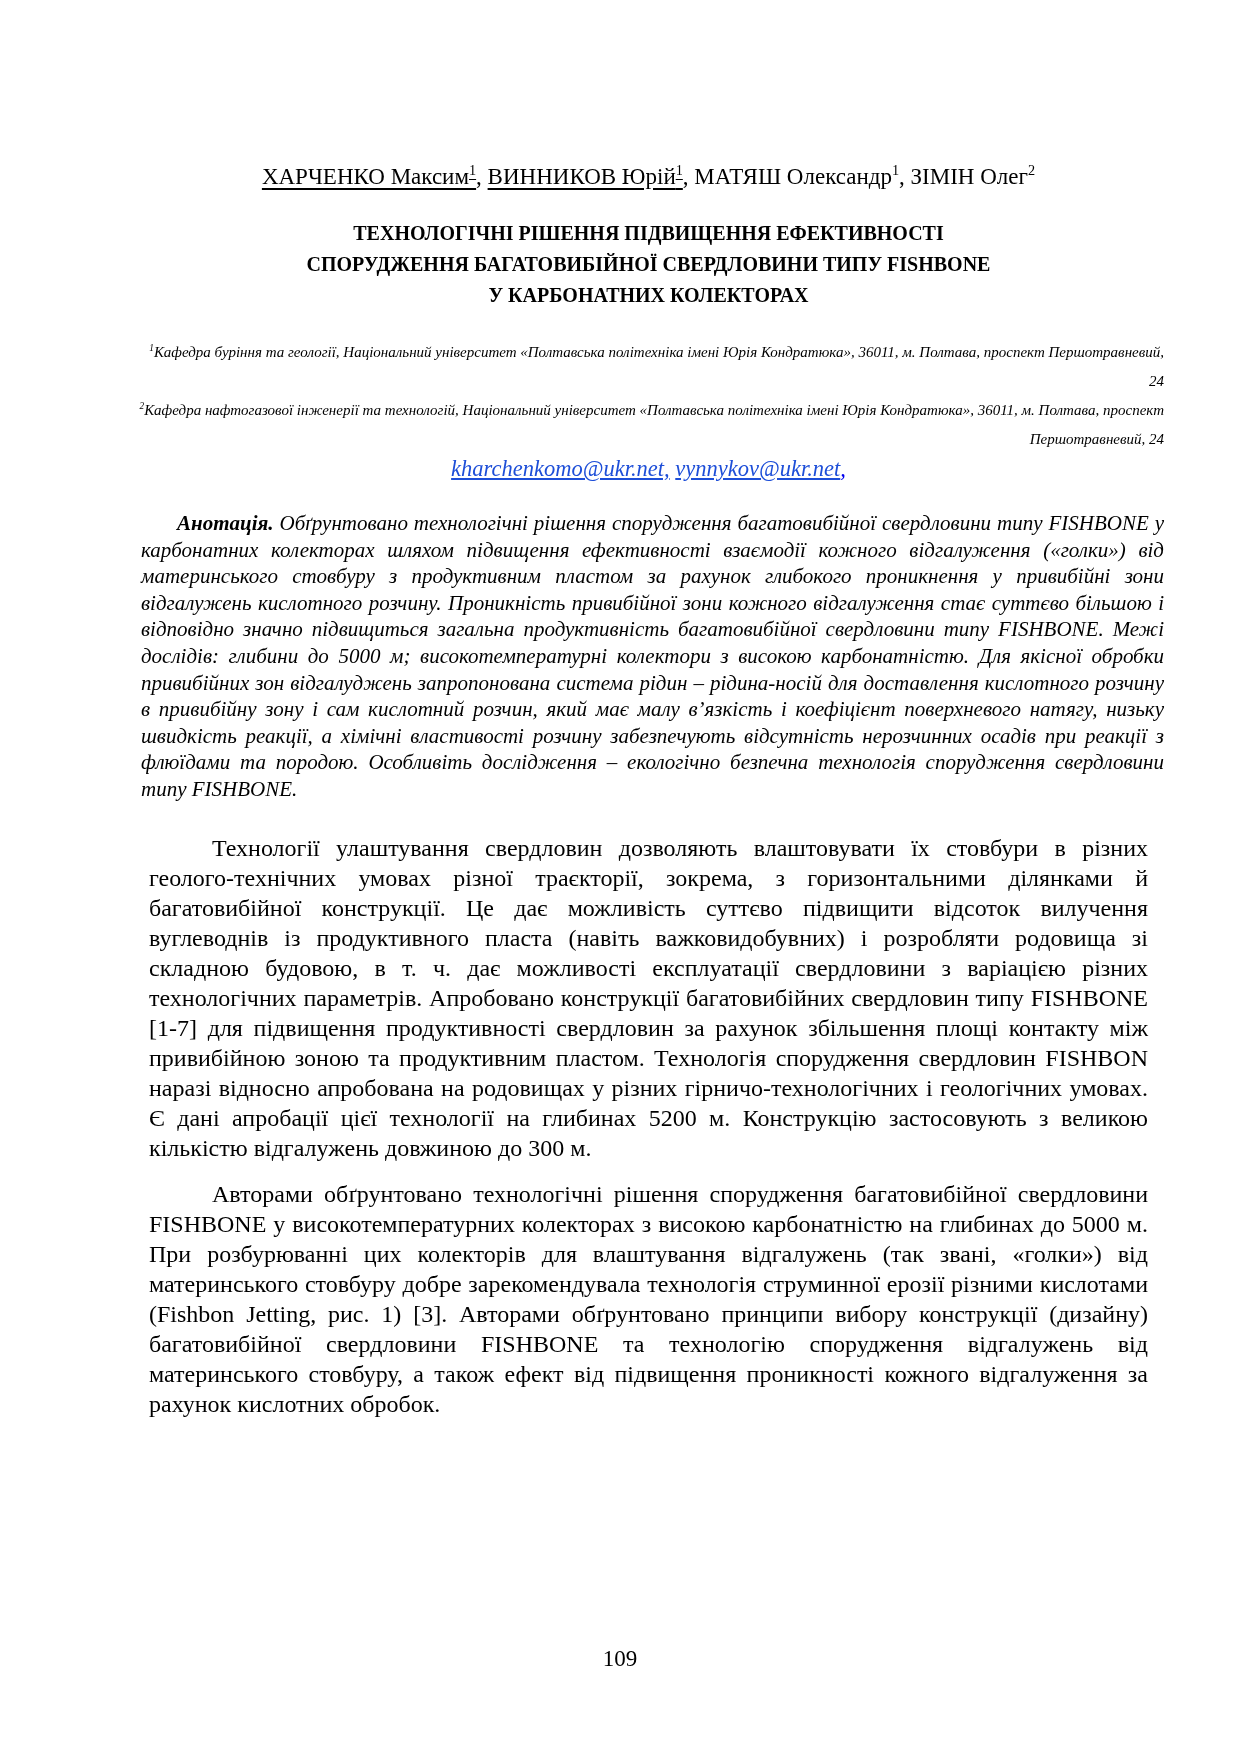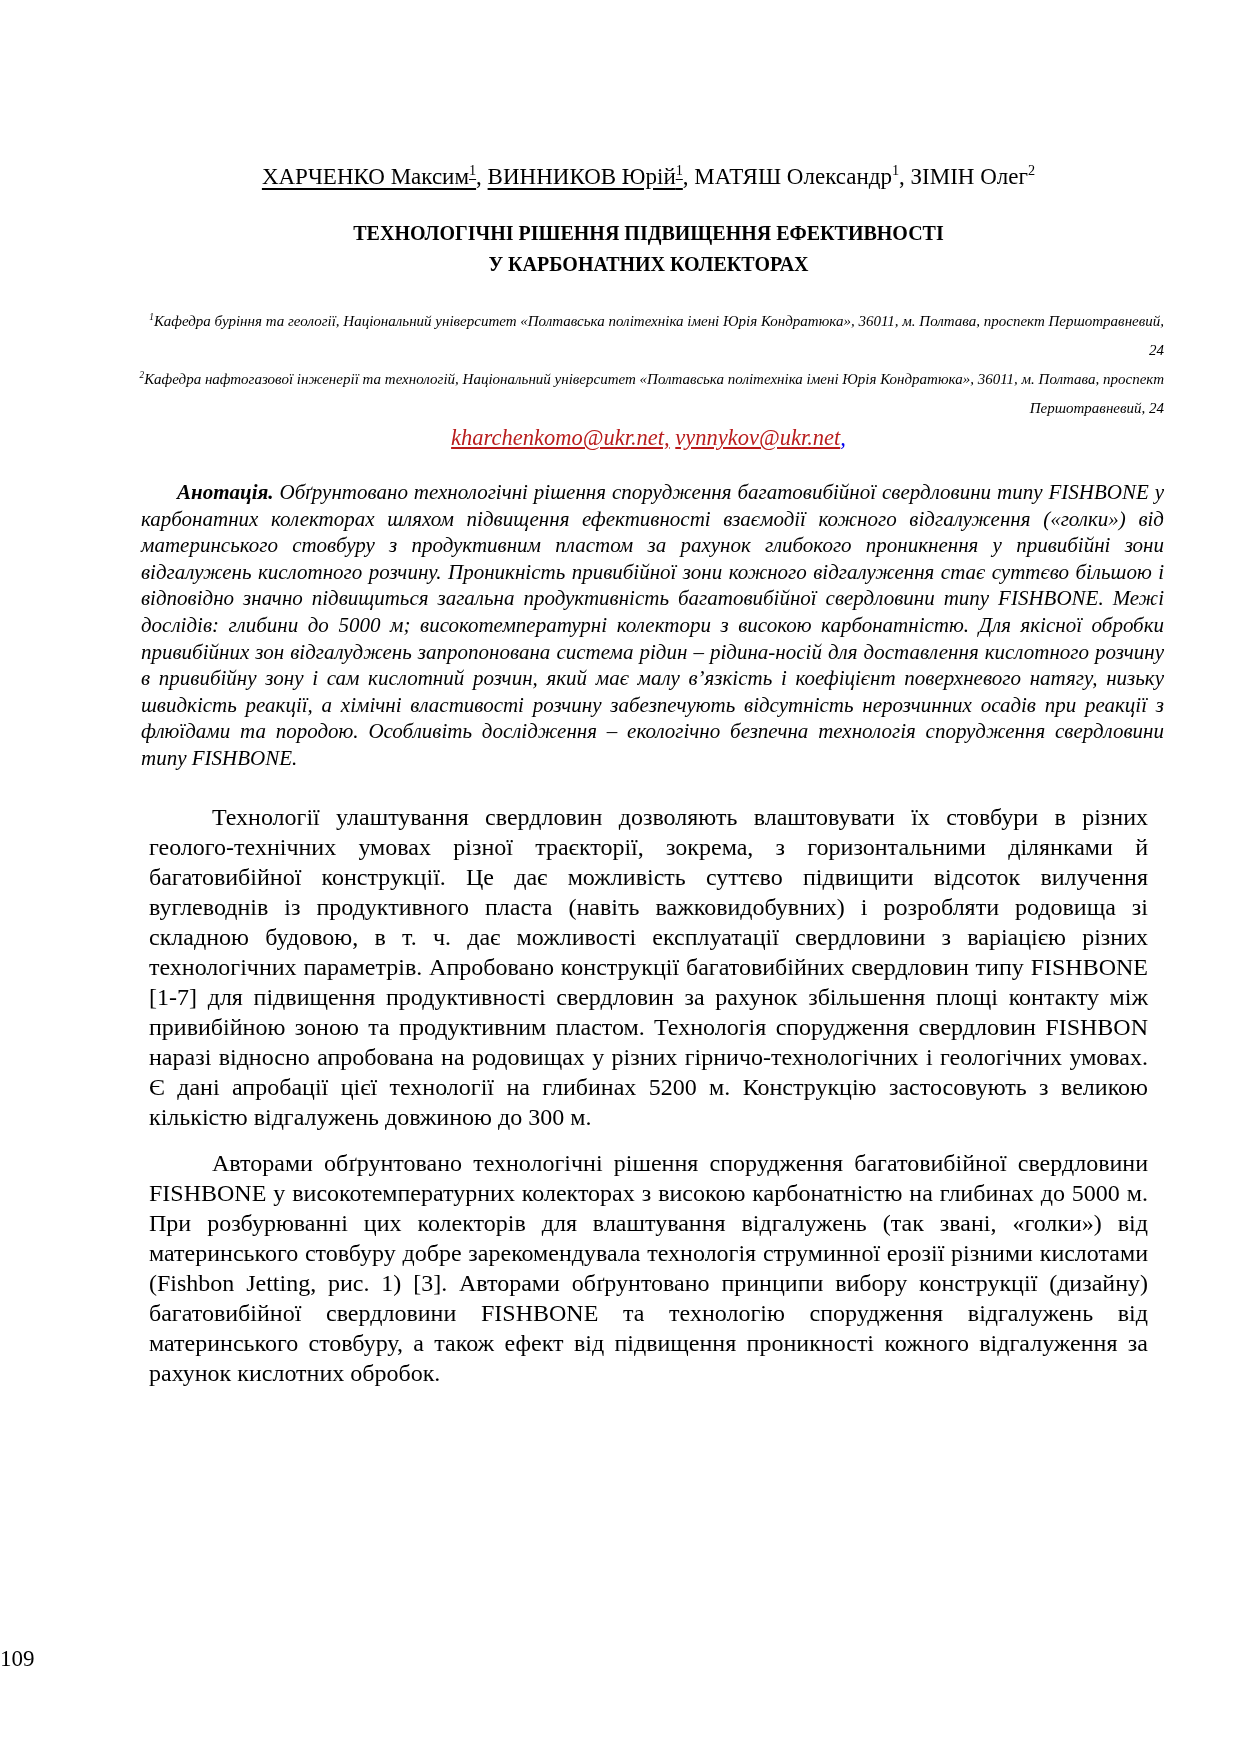--- a/index.html
+++ b/index.html
@@ -56,21 +56,21 @@
   }
 
   
   .emails {
     text-align: center;
     font-style: italic;
     font-size: 22.5px;
     line-height: 29px;
   }
   .emails a {
-    color: #b91c1c;
+    color: #1d4ed8;
     text-decoration: underline;
     cursor: pointer;
   }
   .emails .trailing-comma { color: #0000ee; }
 
   
   .abstract {
     margin: 27px 0 0 8px;
     font-style: italic;
     font-size: 21px;
@@ -91,33 +91,35 @@
     hyphens: none;
   }
   .body-text p:first-child { margin-top: 30px; }
 
   
   .page-number {
     position: absolute;
     top: 1645px;
     left: 0;
     width: 100%;
+    text-align: center;
     font-size: 23px;
     line-height: 28px;
   }
 </style>
 </head>
 <body>
 
 <div class="page">
 
   <div class="authors"><span class="uname"><span>ХАРЧЕНКО Максим</span><sup>1</sup></span><span>, </span><span class="uname"><span>ВИННИКОВ Юрій</span><sup>1</sup></span><span>, </span><span><span>МАТЯШ Олександр</span><sup>1</sup></span><span>, </span><span><span>ЗІМІН Олег</span><sup>2</sup></span></div>
 
   <div class="title">
     <div>ТЕХНОЛОГІЧНІ РІШЕННЯ ПІДВИЩЕННЯ ЕФЕКТИВНОСТІ</div>
+    <div>СПОРУДЖЕННЯ БАГАТОВИБІЙНОЇ СВЕРДЛОВИНИ ТИПУ FISHBONE</div>
     <div>У КАРБОНАТНИХ КОЛЕКТОРАХ</div>
   </div>
 
   <div class="affiliations">
     <div class="affiliation"><sup>1</sup><span>Кафедра буріння та геології, Національний університет «Полтавська політехніка імені Юрія Кондратюка», 36011, м. Полтава, проспект Першотравневий, 24</span></div>
     <div class="affiliation"><sup>2</sup><span>Кафедра нафтогазової інженерії та технологій, Національний університет «Полтавська політехніка імені Юрія Кондратюка», 36011, м. Полтава, проспект Першотравневий, 24</span></div>
   </div>
 
   <div class="emails">
     <a href="#">kharchenkomo@ukr.net,</a>

